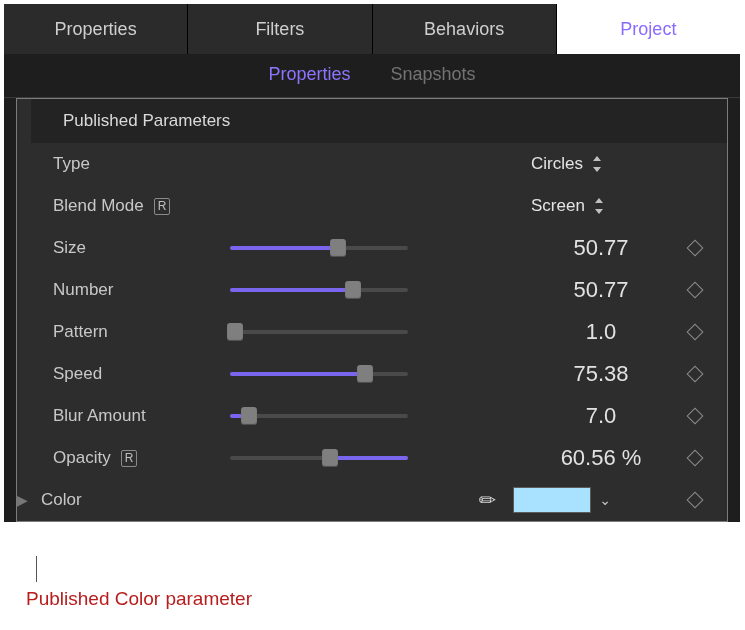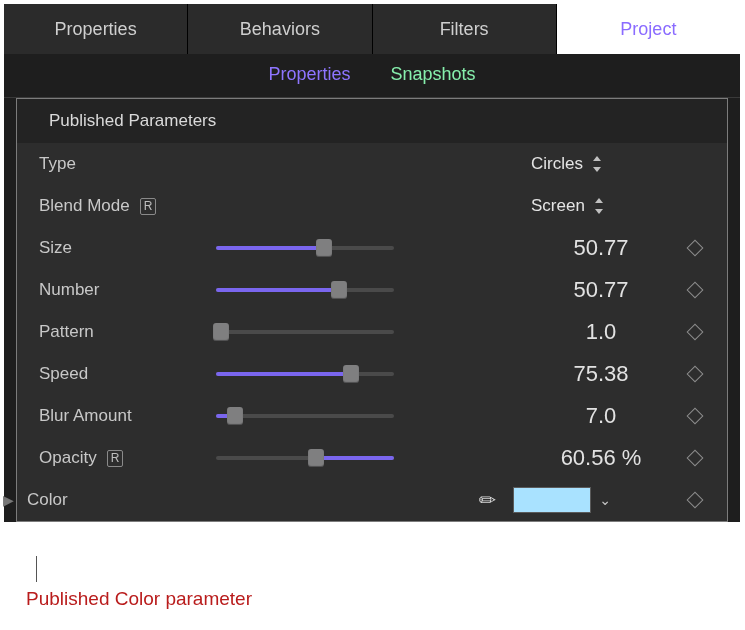--- a/index.html
+++ b/index.html
@@ -39,27 +39,28 @@
     color: #8a6bff;
   }
   .subtabs {
     display: flex;
     justify-content: center;
     gap: 40px;
     padding: 10px 0 12px;
     background: #1e1e1e;
     font-size: 18px;
   }
-  .subtab { color: #86efac; cursor: pointer; }
+  .subtab { color: #737373; cursor: pointer; }
   .subtab.active { color: #8e75ff; }
   .hr { height: 1px; background: #3a3a3a; margin: 0 0 0 0; }
   .inspector {
     border: 1px solid #7c7c7c;
     margin: 0 12px 0 12px;
     background: #2d2d2d;
+    padding-left: 14px;
   }
   .section-header {
     background: #232323;
     height: 44px;
     display: flex;
     align-items: center;
     padding-left: 32px;
     font-size: 17px;
     color: #dadada;
   }
@@ -205,24 +206,24 @@
 </head>
 <body>
 
 <div class="panel">
 
   <div class="tabbar">
     <div class="tab">
         <span>Properties</span>
       </div>
     <div class="tab">
+        <span>Filters</span>
+      </div>
+    <div class="tab">
         <span>Behaviors</span>
-      </div>
-    <div class="tab">
-        <span>Filters</span>
       </div>
     <div class="tab active">
         <span>Project</span>
       </div>
   </div>
 
   <div class="subtabs">
     <div class="subtab active"><span>Properties</span></div>
     <div class="subtab"><span>Snapshots</span></div>
   </div>

